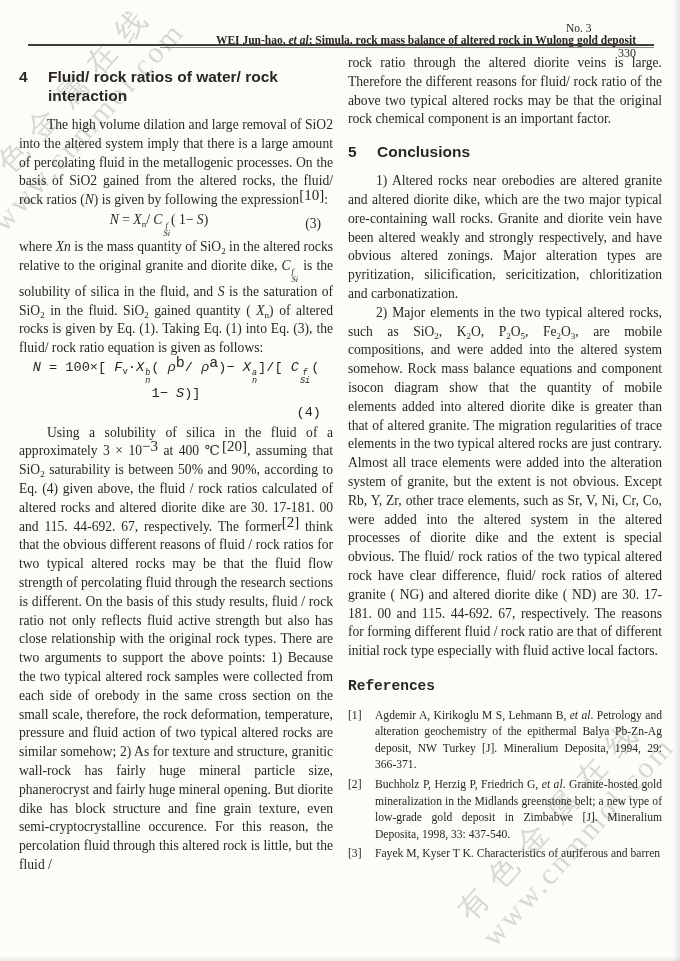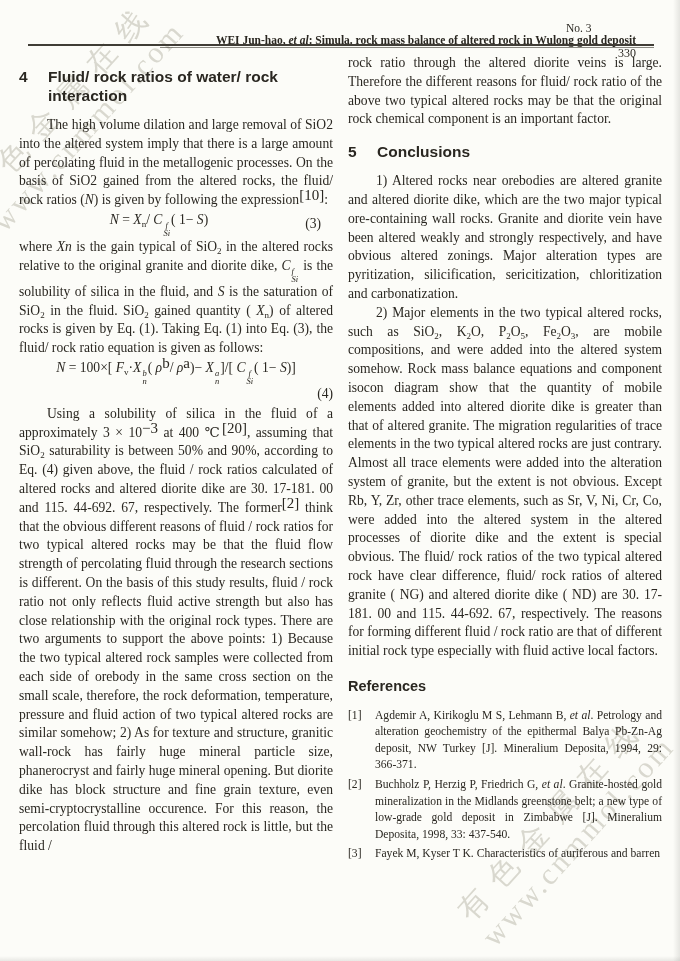--- a/index.html
+++ b/index.html
@@ -98,26 +98,26 @@
     line-height: 19px;
     margin: 13px 0 11px 0;
     text-align: left;
   }
   .section-heading .num { width: 29px; flex: none; }
   .section-heading .stitle { flex: 1; }
 
   .eq-row { display: flex; align-items: center; margin: 1px 12px; }
   .eq-row .eq { flex: 1; text-align: center; }
   .eq-row .eq-label { width: 34px; text-align: right; flex: none; }
-  .eq4 { margin: 1px 0; }
+  .eq4 { margin: 1px 12px; font-family: Liberation Mono, monospace; }
   .eq4 .eq4line { text-align: center; }
   .eq4 .eq4-label { text-align: right; }
 
   .refs-heading {
-    font-family: Liberation Sans, sans-serif;
+    font-family: Liberation Mono, monospace;
     font-weight: bold;
     font-size: 14.5px;
     margin: 16px 0 12px 0;
     text-align: left;
   }
   .ref {
     display: flex;
     font-size: 11.6px;
     line-height: 16.6px;
     text-align: justify;
@@ -170,21 +170,21 @@
     <p class="para indent"><span>The high volume dilation and large removal of SiO2 into the altered system imply that there is a large amount of percolating fluid in the metallogenic processes. On the basis of SiO2 gained from the altered rocks, the fluid/ rock ratios (</span><span class="it">N</span><span>) is given by following the expression</span><sup>[10]</sup><span>:</span></p>
 
     <div class="eq-row">
       <span class="eq"><span class="it">N</span><span> = </span><span class="it">X</span><sub>n</sub><span>/ </span><span class="it">C</span><span class="ss">
             <span>f</span>
             <span>Si</span>
           </span><span>( 1− </span><span class="it">S</span><span>)</span></span>
       <span class="eq-label">(3)</span>
     </div>
 
-    <p class="para"><span>where </span><span class="it">Xn</span><span> is the gain typical of SiO</span><sub>2</sub><span> in the altered rocks relative to the original granite and diorite dike, </span><span class="it">C</span><span class="ss">
+    <p class="para"><span>where </span><span class="it">Xn</span><span> is the mass quantity of SiO</span><sub>2</sub><span> in the altered rocks relative to the original granite and diorite dike, </span><span class="it">C</span><span class="ss">
           <span>f</span>
           <span>Si</span>
         </span><span> is the solubility of silica in the fluid, and </span><span class="it">S</span><span> is the saturation of SiO</span><sub>2</sub><span> in the fluid. SiO</span><sub>2</sub><span> gained quantity ( </span><span class="it">X</span><sub>n</sub><span>) of altered rocks is given by Eq. (1). Taking Eq. (1) into Eq. (3), the fluid/ rock ratio equation is given as follows:</span></p>
 
     <div class="eq4">
       <div class="eq4line"><span class="it">N</span><span> = 100×[ </span><span class="it">F</span><sub>v</sub><span>·</span><span class="it">X</span><span class="ss">
             <span>b</span>
             <span>n</span>
           </span><span>( </span><span class="it">ρ</span><sup>b</sup><span>/ </span><span class="it">ρ</span><sup>a</sup><span>)− </span><span class="it">X</span><span class="ss">
             <span>a</span>

